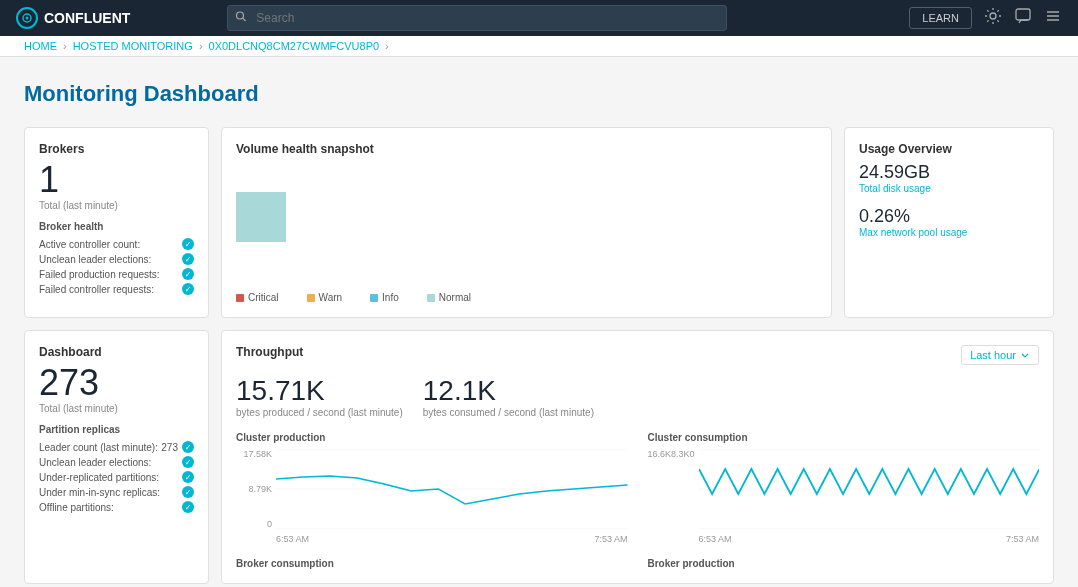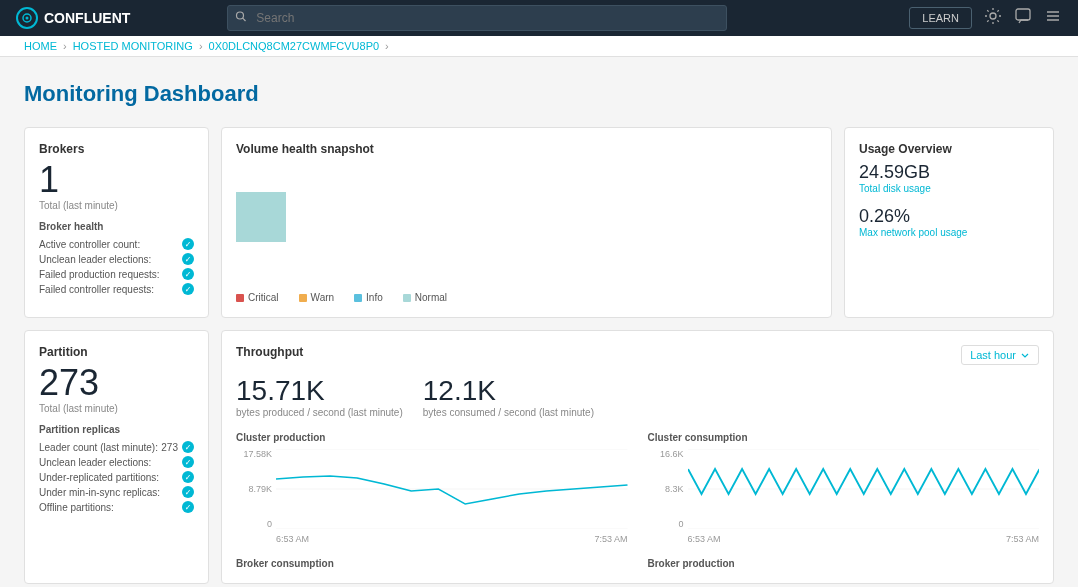--- a/index.html
+++ b/index.html
@@ -155,21 +155,21 @@
     .volume-card {
       padding: 14px;
     }
     .volume-placeholder {
       width: 50px; height: 50px;
       background: #a8d8d8;
       margin: 20px 0 20px 0;
     }
     .legend-row {
       display: flex;
-      gap: 20px;
+      gap: 28px;
       align-items: flex-end;
       margin-top: 60px;
     }
     .legend-item {
       display: flex;
       align-items: center;
       gap: 4px;
       font-size: 10px;
       color: #555;
     }
@@ -401,21 +401,21 @@
       <div class="usage-metric">
         <div class="usage-metric-value">0.26%</div>
         <div class="usage-metric-label">Max network pool usage</div>
       </div>
     </div>
   </div>
 
   <div style="display:grid; grid-template-columns: 185px 1fr; gap:12px; margin-bottom:12px;">
 
     <div class="card">
-      <div class="card-title">Partition</div>
+      <div class="card-title">Dashboard</div>
       <div class="big-number">273</div>
       <div class="sub-label">Total (last minute)</div>
       <div class="section-title-sm">Partition replicas</div>
       <div>
         <div class="partitions-replicas-row">
           <span>Leader count (last minute):</span>
           <span style="display:flex;align-items:center;gap:4px;">
             <span>273</span>
             <span class="check-icon">✓</span>
           </span>
@@ -480,21 +480,21 @@
                 <span>6:53 AM</span>
                 <span>7:53 AM</span>
               </div>
             </div>
           </div>
         </div>
 
         <div class="chart-area">
           <div class="chart-label">Cluster consumption</div>
           <div style="display:flex; gap:4px;">
-            <div style="display:flex;flex-direction:column;justify-content:space-between;font-size:9px;color:#999;min-width:36px;text-align:right; height:80px;">
+            <div style="display:flex;flex-direction:row;justify-content:space-between;font-size:9px;color:#999;min-width:36px;text-align:right; height:80px;">
               <span>16.6K</span>
               <span>8.3K</span>
               <span>0</span>
             </div>
             <div style="flex:1;">
               <svg width="100%" height="80" viewBox="0 0 260 80" preserveAspectRatio="none">
                 <line x1="0" y1="80" x2="260" y2="80" stroke="#eee" stroke-width="0.5"></line>
                 <line x1="0" y1="40" x2="260" y2="40" stroke="#eee" stroke-width="0.5"></line>
                 <line x1="0" y1="0" x2="260" y2="0" stroke="#eee" stroke-width="0.5"></line>
 

